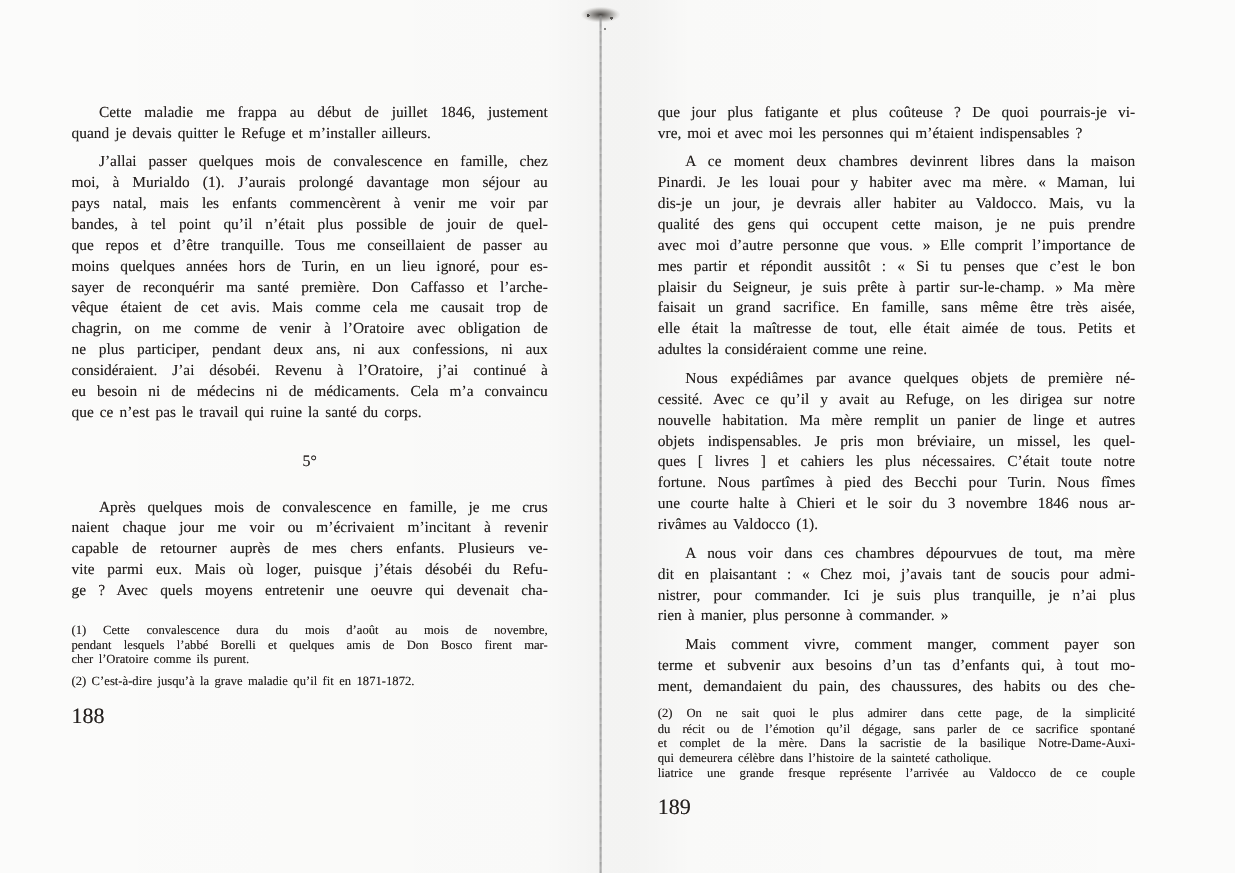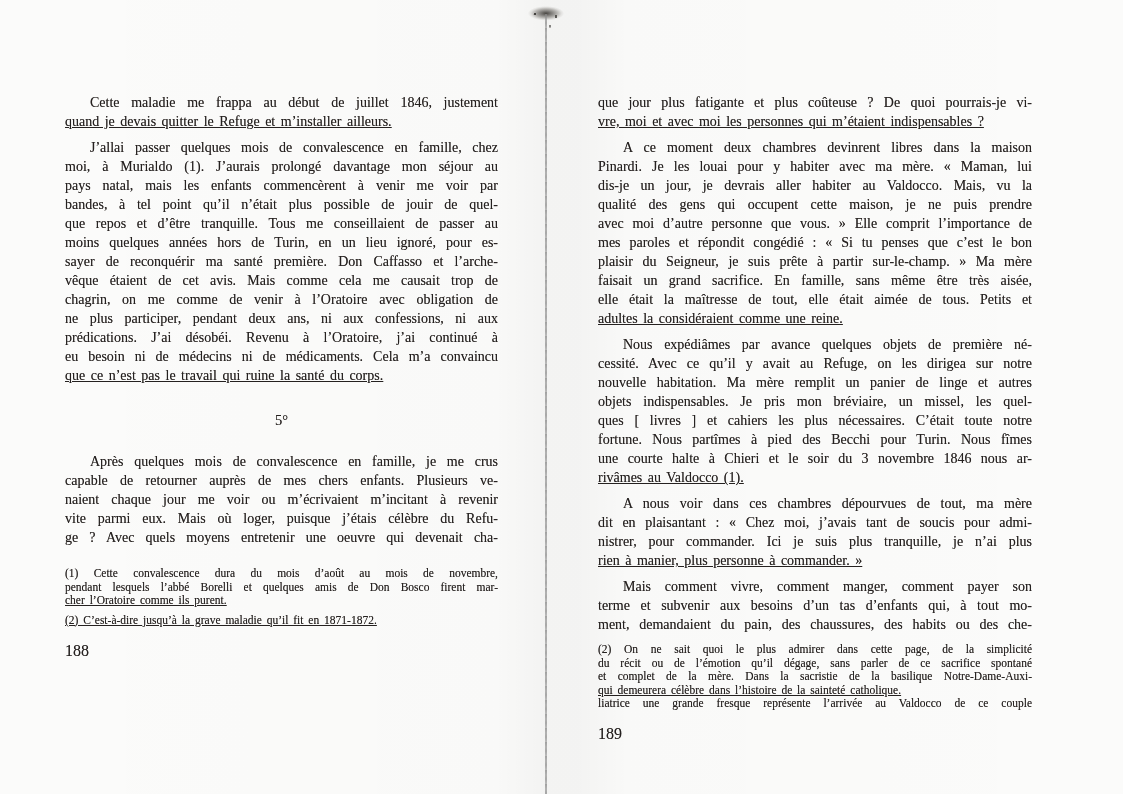--- a/index.html
+++ b/index.html
@@ -49,21 +49,21 @@
 
   .line {
     font-size: 14px;
     line-height: 19px;
     text-align: justify;
     text-align-last: justify;
     word-spacing: 0.5px;
     white-space: normal;
   }
   .line.first { text-indent: 25px; }
-  .line.last  { text-align-last: left; word-spacing: 2px; text-decoration: underline; }
+  .line.last  { text-align-last: left; word-spacing: 2px; }
 
   .section_number {
     text-align: center;
     font-size: 14.5px;
     line-height: 19px;
     margin-top: 26px;
     margin-bottom: 22px;
   }
   .subheading {
     font-style: italic;
@@ -77,21 +77,21 @@
   }
   .footnote .line {
     font-size: 11.5px;
     line-height: 13.6px;
   }
   .footnote { margin-bottom: 6px; }
   .col-left  .paragraph + .footnote { margin-top: 20px; }
   .col-right .paragraph + .footnote { margin-top: 9px; }
 
   .page-number {
-    font-size: 16px;
+    font-size: 20px;
     line-height: 20px;
   }
   .col-left  .page-number { margin-top: 14px; text-align: left; }
   .col-right .page-number { margin-top: 13px; text-align: left; }
 
   
   .line, .sub-line, .section_number, .page-number {
     text-shadow: 0 0 0.45px rgba(55,48,42,0.55);
   }
 </style>
@@ -113,30 +113,30 @@
           <div class="line first">J’allai passer quelques mois de convalescence en famille, chez</div>
           <div class="line">moi, à Murialdo (1). J’aurais prolongé davantage mon séjour au</div>
           <div class="line">pays natal, mais les enfants commencèrent à venir me voir par</div>
           <div class="line">bandes, à tel point qu’il n’était plus possible de jouir de quel-</div>
           <div class="line">que repos et d’être tranquille. Tous me conseillaient de passer au</div>
           <div class="line">moins quelques années hors de Turin, en un lieu ignoré, pour es-</div>
           <div class="line">sayer de reconquérir ma santé première. Don Caffasso et l’arche-</div>
           <div class="line">vêque étaient de cet avis. Mais comme cela me causait trop de</div>
           <div class="line">chagrin, on me comme de venir à l’Oratoire avec obligation de</div>
           <div class="line">ne plus participer, pendant deux ans, ni aux confessions, ni aux</div>
-          <div class="line">prédications. J’ai désobéi. Revenu à l’Oratoire, j’ai continué à</div>
+          <div class="line">considéraient. J’ai désobéi. Revenu à l’Oratoire, j’ai continué à</div>
           <div class="line">eu besoin ni de médecins ni de médicaments. Cela m’a convaincu</div>
           <div class="line last">que ce n’est pas le travail qui ruine la santé du corps.</div>
         </div>
         <div class="block section_number">5°</div>
         <div class="block paragraph">
           <div class="line first">Après quelques mois de convalescence en famille, je me crus</div>
+          <div class="line">naient chaque jour me voir ou m’écrivaient m’incitant à revenir</div>
           <div class="line">capable de retourner auprès de mes chers enfants. Plusieurs ve-</div>
-          <div class="line">naient chaque jour me voir ou m’écrivaient m’incitant à revenir</div>
-          <div class="line">vite parmi eux. Mais où loger, puisque j’étais célèbre du Refu-</div>
+          <div class="line">vite parmi eux. Mais où loger, puisque j’étais désobéi du Refu-</div>
           <div class="line">ge ? Avec quels moyens entretenir une oeuvre qui devenait cha-</div>
         </div>
         <div class="block footnote">
           <div class="line">(1) Cette convalescence dura du mois d’août au mois de novembre,</div>
           <div class="line">pendant lesquels l’abbé Borelli et quelques amis de Don Bosco firent mar-</div>
           <div class="line last">cher l’Oratoire comme ils purent.</div>
         </div>
         <div class="block footnote">
           <div class="line last">(2) C’est-à-dire jusqu’à la grave maladie qu’il fit en 1871-1872.</div>
         </div>
@@ -149,21 +149,21 @@
         <div class="block paragraph">
           <div class="line">que jour plus fatigante et plus coûteuse ? De quoi pourrais-je vi-</div>
           <div class="line last">vre, moi et avec moi les personnes qui m’étaient indispensables ?</div>
         </div>
         <div class="block paragraph">
           <div class="line first">A ce moment deux chambres devinrent libres dans la maison</div>
           <div class="line">Pinardi. Je les louai pour y habiter avec ma mère. « Maman, lui</div>
           <div class="line">dis-je un jour, je devrais aller habiter au Valdocco. Mais, vu la</div>
           <div class="line">qualité des gens qui occupent cette maison, je ne puis prendre</div>
           <div class="line">avec moi d’autre personne que vous. » Elle comprit l’importance de</div>
-          <div class="line">mes paroles et répondit congédié : « Si tu penses que c’est le bon</div>
+          <div class="line">mes partir et répondit aussitôt : « Si tu penses que c’est le bon</div>
           <div class="line">plaisir du Seigneur, je suis prête à partir sur-le-champ. » Ma mère</div>
           <div class="line">faisait un grand sacrifice. En famille, sans même être très aisée,</div>
           <div class="line">elle était la maîtresse de tout, elle était aimée de tous. Petits et</div>
           <div class="line last">adultes la considéraient comme une reine.</div>
         </div>
         <div class="block paragraph">
           <div class="line first">Nous expédiâmes par avance quelques objets de première né-</div>
           <div class="line">cessité. Avec ce qu’il y avait au Refuge, on les dirigea sur notre</div>
           <div class="line">nouvelle habitation. Ma mère remplit un panier de linge et autres</div>
           <div class="line">objets indispensables. Je pris mon bréviaire, un missel, les quel-</div>

